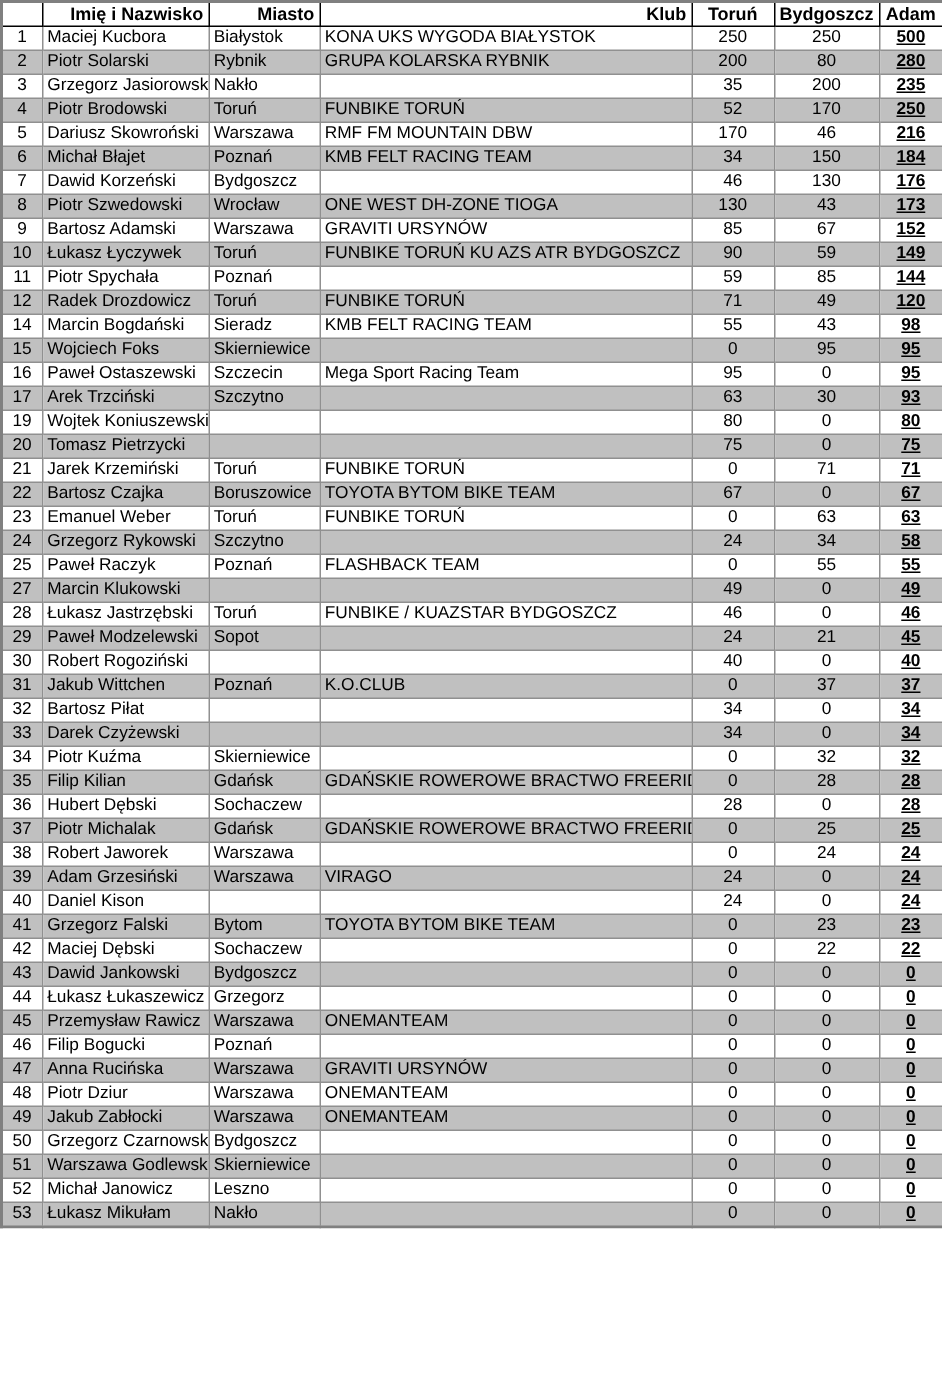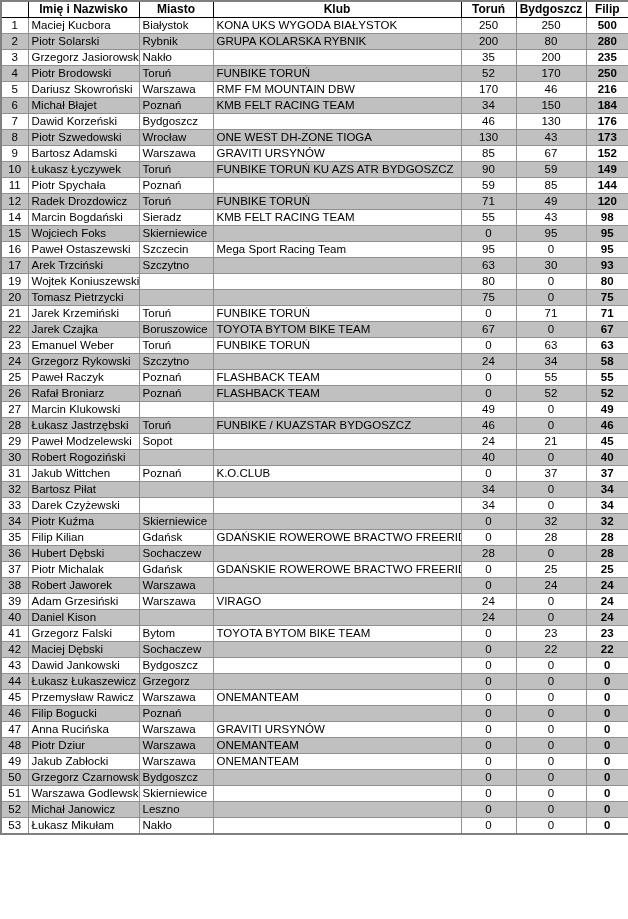--- a/index.html
+++ b/index.html
@@ -30,32 +30,32 @@
     padding: 0 3px;
     overflow: hidden;
     white-space: nowrap;
     line-height: 15px;
     vertical-align: middle;
   }
   #results-table thead th {
     font-weight: bold;
     font-size: 12px;
     background: #ffffff;
-    text-align: center;
+    text-align: right;
     border-color: #000000;
     border-top-color: #808080;
   }
   #results-table thead th.num { text-align: center; }
 
   #results-table tbody tr { background: #ffffff; }
   #results-table tbody tr:nth-child(even) { background: #c0c0c0; }
 
   #results-table td.num { text-align: center; }
   #results-table td.txt { text-align: left; }
-  #results-table td.suma { font-weight: bold; }
+  #results-table td.suma { font-weight: bold; text-decoration: underline; }
 </style>
 </head>
 <body>
 
 <table id="results-table">
   <colgroup>
     <col class="c-rank">
       <col class="c-name">
       <col class="c-city">
       <col class="c-club">
@@ -64,21 +64,21 @@
       <col class="c-suma">
   </colgroup>
   <thead>
     <tr>
       <th class="num"></th>
       <th>Imię i Nazwisko</th>
       <th>Miasto</th>
       <th>Klub</th>
       <th class="num">Toruń</th>
       <th class="num">Bydgoszcz</th>
-      <th class="num">Filip</th>
+      <th class="num">Adam</th>
     </tr>
   </thead>
   <tbody>
       <tr>
         <td class="num">1</td>
         <td class="txt">Maciej Kucbora</td>
         <td class="txt">Białystok</td>
         <td class="txt">KONA UKS WYGODA BIAŁYSTOK</td>
         <td class="num">250</td>
         <td class="num">250</td>
@@ -241,21 +241,21 @@
         <td class="num">21</td>
         <td class="txt">Jarek Krzemiński</td>
         <td class="txt">Toruń</td>
         <td class="txt">FUNBIKE TORUŃ</td>
         <td class="num">0</td>
         <td class="num">71</td>
         <td class="num suma">71</td>
       </tr>
       <tr>
         <td class="num">22</td>
-        <td class="txt">Jarek Czajka</td>
+        <td class="txt">Bartosz Czajka</td>
         <td class="txt">Boruszowice</td>
         <td class="txt">TOYOTA BYTOM BIKE TEAM</td>
         <td class="num">67</td>
         <td class="num">0</td>
         <td class="num suma">67</td>
       </tr>
       <tr>
         <td class="num">23</td>
         <td class="txt">Emanuel Weber</td>
         <td class="txt">Toruń</td>
@@ -274,29 +274,20 @@
         <td class="num suma">58</td>
       </tr>
       <tr>
         <td class="num">25</td>
         <td class="txt">Paweł Raczyk</td>
         <td class="txt">Poznań</td>
         <td class="txt">FLASHBACK TEAM</td>
         <td class="num">0</td>
         <td class="num">55</td>
         <td class="num suma">55</td>
-      </tr>
-      <tr>
-        <td class="num">26</td>
-        <td class="txt">Rafał Broniarz</td>
-        <td class="txt">Poznań</td>
-        <td class="txt">FLASHBACK TEAM</td>
-        <td class="num">0</td>
-        <td class="num">52</td>
-        <td class="num suma">52</td>
       </tr>
       <tr>
         <td class="num">27</td>
         <td class="txt">Marcin Klukowski</td>
         <td class="txt"></td>
         <td class="txt"></td>
         <td class="num">49</td>
         <td class="num">0</td>
         <td class="num suma">49</td>
       </tr>

